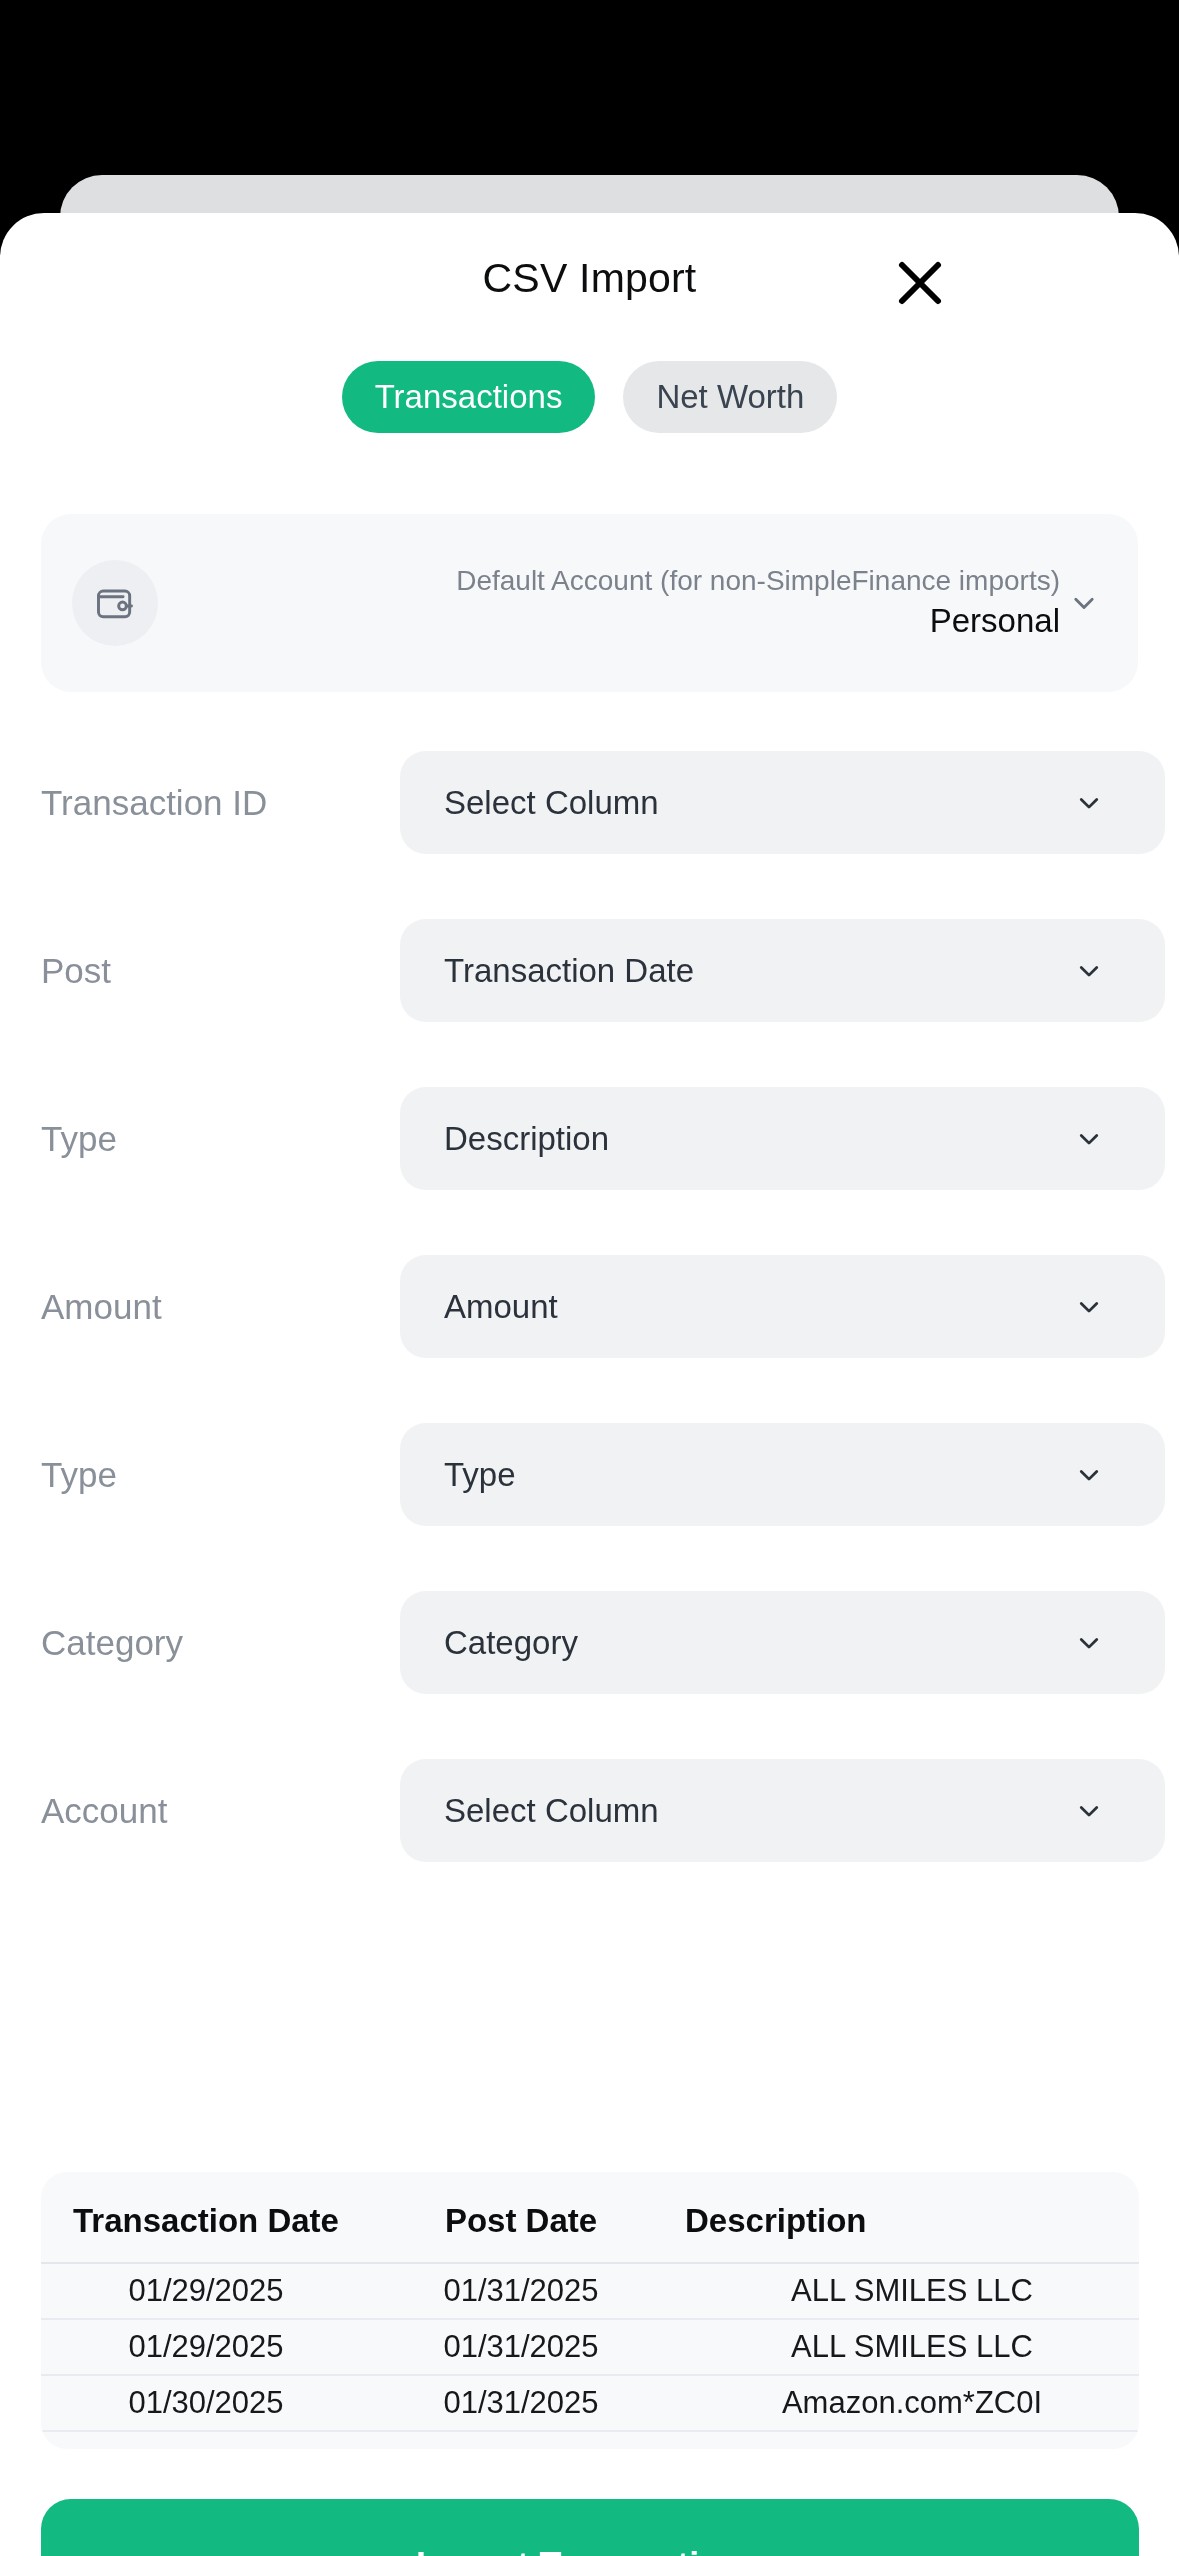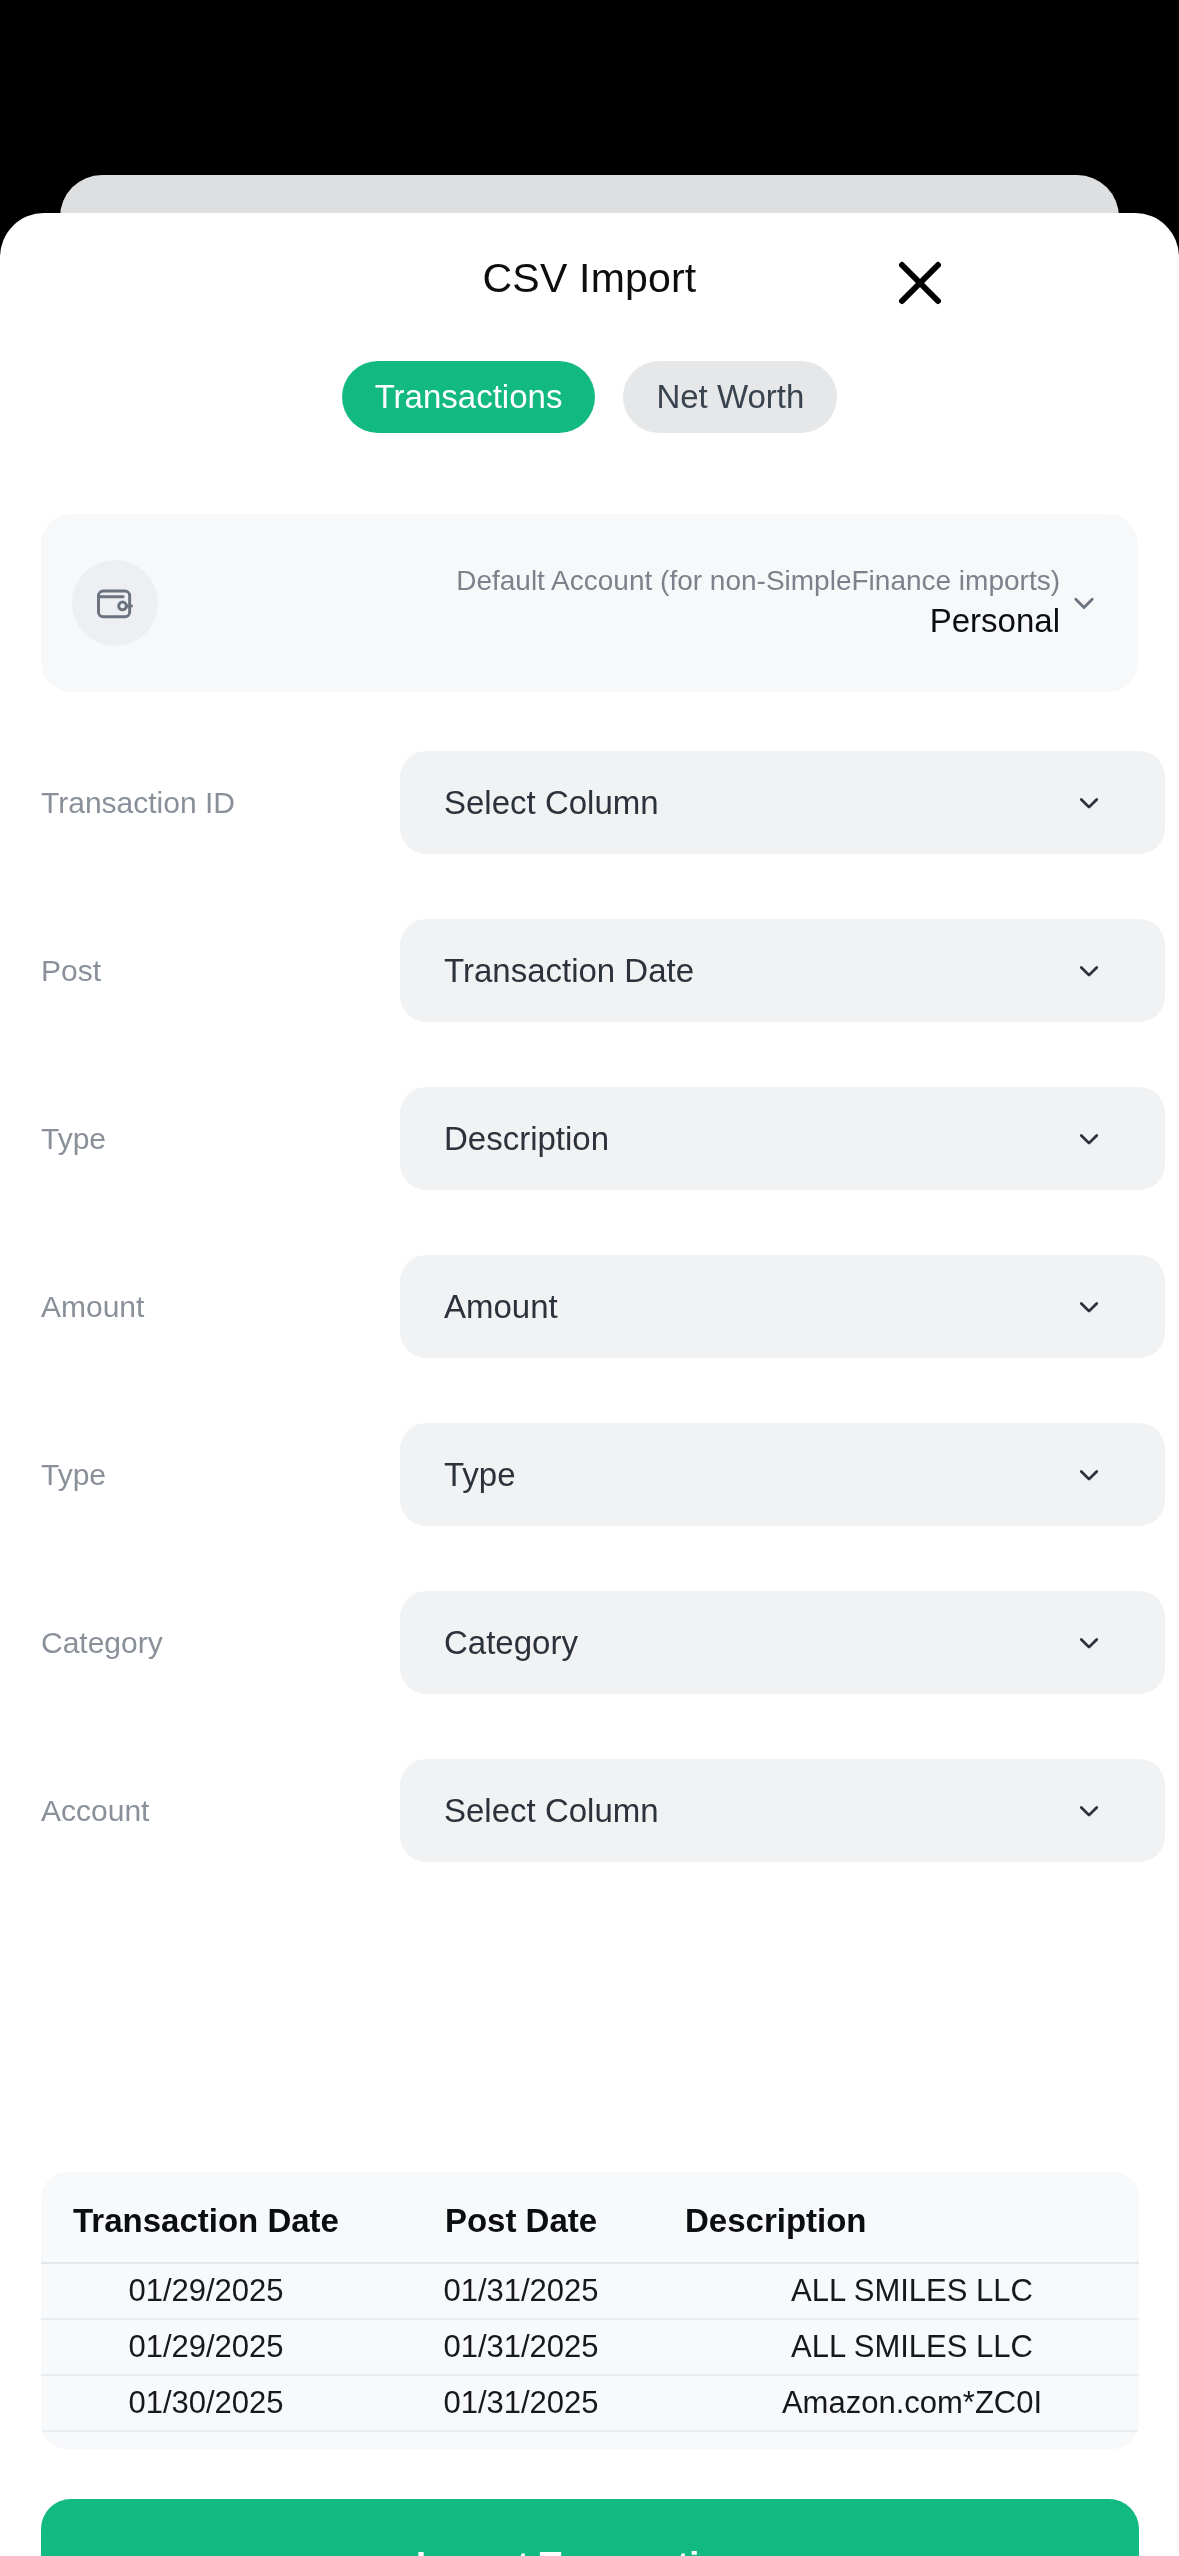--- a/index.html
+++ b/index.html
@@ -162,21 +162,21 @@
     height: 103px;
     margin-bottom: 65px;
   }
   .field-label {
     position: absolute;
     left: 41px;
     top: 0;
     height: 103px;
     display: flex;
     align-items: center;
-    font-size: 30px;
+    font-size: 35px;
     color: #8A909A;
     white-space: nowrap;
   }
   .field-select {
     position: absolute;
     left: 400px;
     top: 0;
     width: 765px;
     height: 103px;
     background: #F1F2F4;

